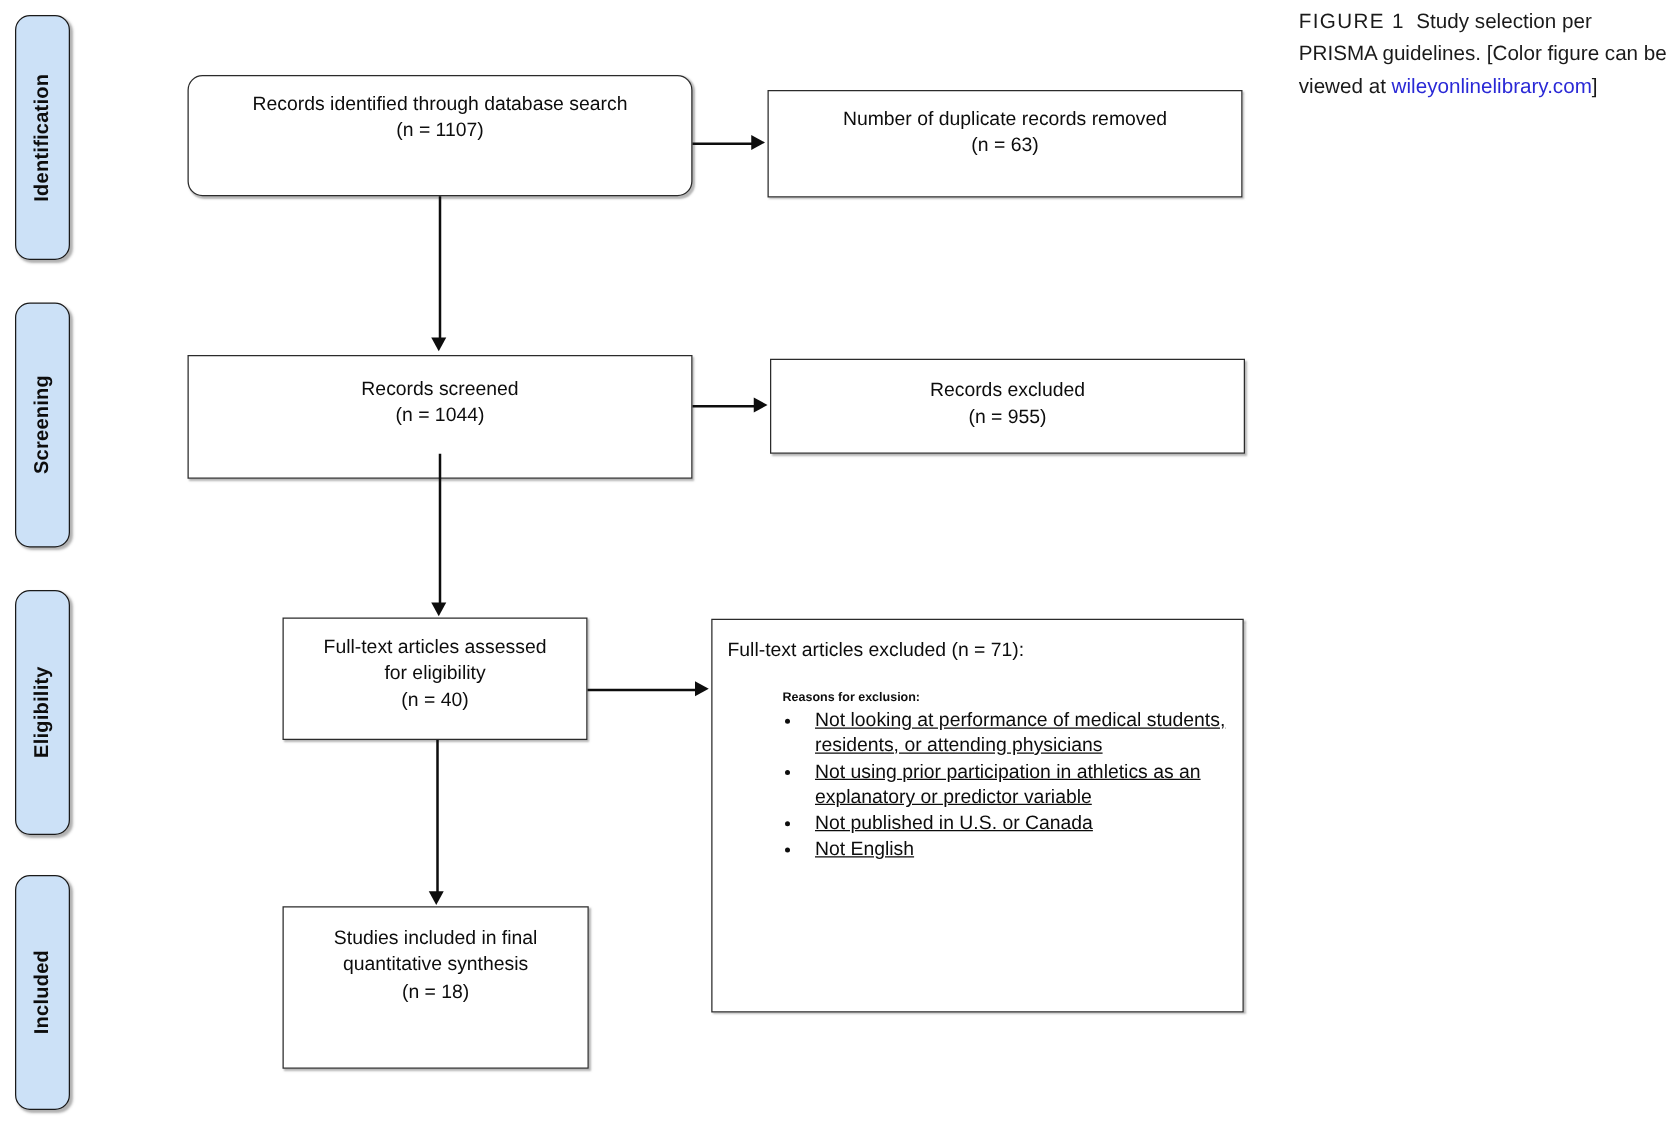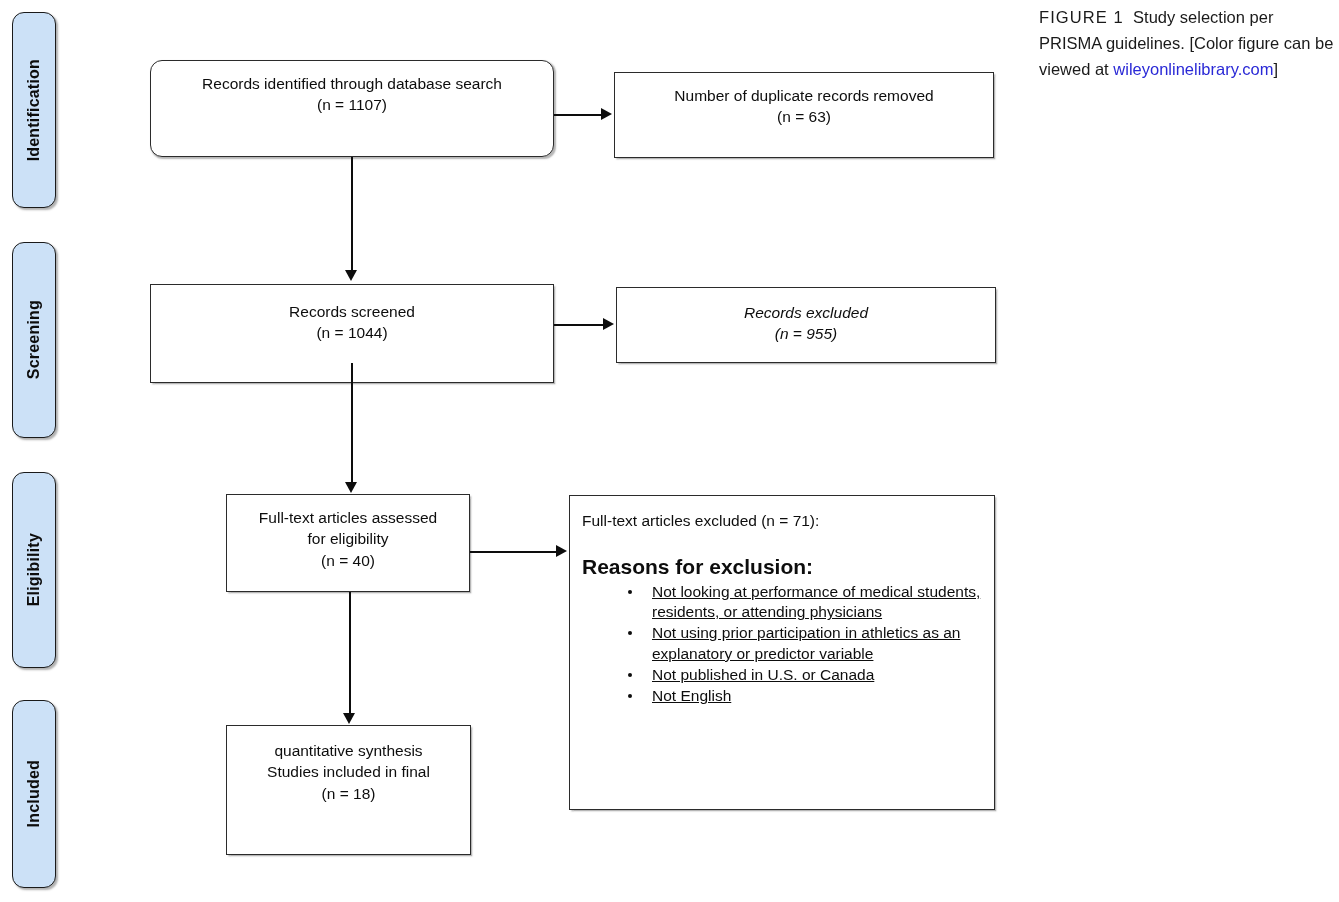--- a/index.html
+++ b/index.html
@@ -68,25 +68,26 @@
   
   .reasons-box .reasons-inner {
     padding: 14px 10px 0 12px;
   }
   .reasons-head {
     font-size: 15.5px;
     line-height: 1.4;
     color: #0d0d0d;
   }
   .reasons-subhead {
-    font-size: 21px;
+    font-size: 10px;
     font-weight: bold;
     color: #0d0d0d;
     margin-top: 20px;
     line-height: 1.4;
+    margin-left: 44px;
   }
   ul.reasons-list {
     list-style: none;
     margin: 0;
     padding: 0;
   }
   ul.reasons-list li {
     position: relative;
     padding-left: 70px;
     font-size: 15.5px;
@@ -189,21 +190,21 @@
   <div class="conn-line conn-v" style="left:351px; top:157px; width:1.8px; height:114px;"></div>
   <div class="arrow-head arrow-down" style="left:345px; top:270px;"></div>
 
   <div class="flow-box" style="left:150px; top:284px; width:404px; height:99px;">
     <div class="centered-inner" style="top:16px;">
       <div class="box-text">Records screened</div>
       <div class="box-text">(n = 1044)</div>
     </div>
   </div>
 
-  <div class="flow-box" style="left:616px; top:287px; width:380px; height:76px;font-style:italic;">
+  <div class="flow-box" style="left:616px; top:287px; width:380px; height:76px;">
     <div class="centered-inner" style="top:14px;">
       <div class="box-text">Records excluded</div>
       <div class="box-text">(n = 955)</div>
     </div>
   </div>
 
   <div class="conn-line conn-h" style="left:554px; top:324px; width:50px;"></div>
   <div class="arrow-head arrow-right" style="left:603px; top:318px;"></div>
 
   <div class="conn-line conn-v" style="left:351px; top:363px; width:1.8px; height:120px;"></div>
@@ -243,22 +244,22 @@
   </div>
 
   <div class="conn-line conn-h" style="left:470px; top:551px; width:88px;"></div>
   <div class="arrow-head arrow-right" style="left:556px; top:545px;"></div>
 
   <div class="conn-line conn-v" style="left:349px; top:592px; width:1.8px; height:122px;"></div>
   <div class="arrow-head arrow-down" style="left:343px; top:713px;"></div>
 
   <div class="flow-box" style="left:226px; top:725px; width:245px; height:130px;">
     <div class="centered-inner" style="top:14px;">
+      <div class="box-text">Studies included in final</div>
       <div class="box-text">quantitative synthesis</div>
-      <div class="box-text">Studies included in final</div>
       <div class="box-text">(n = 18)</div>
     </div>
   </div>
 
   <div id="caption">
     <span class="fig-label">FIGURE 1</span><span>&nbsp; </span><span>Study selection per PRISMA guidelines. [Color figure can be viewed at </span><a class="fig-link" href="#">wileyonlinelibrary.com</a><span>]</span>
   </div>
 
 </div>
 

